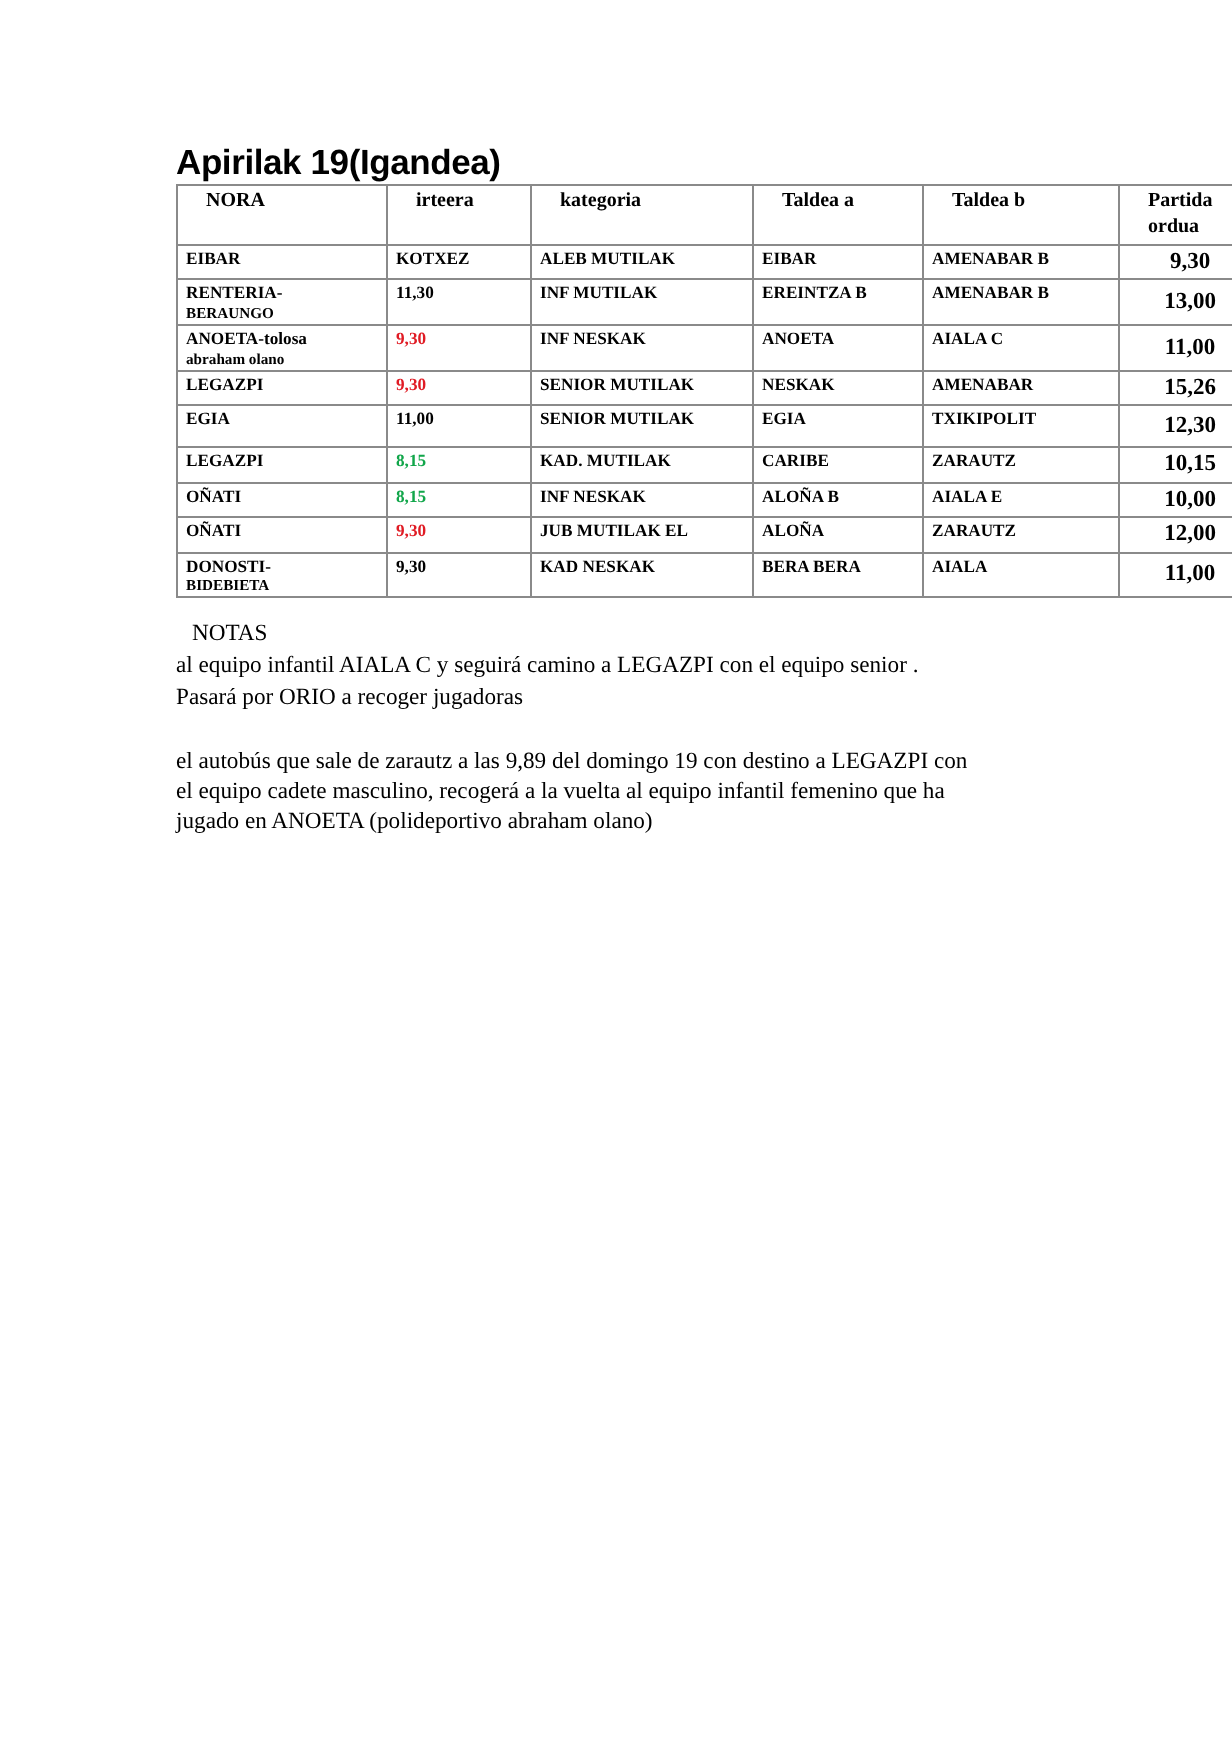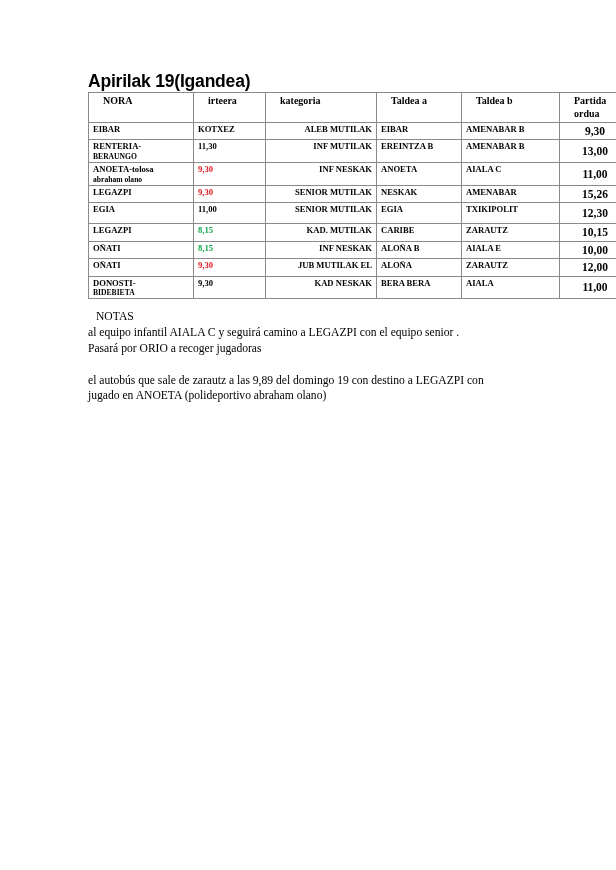--- a/index.html
+++ b/index.html
@@ -63,21 +63,21 @@
   th.c-nora   { width: 86px; }
   th.c-irt    { width: 53px; }
   th.c-kat    { width: 92px; }
   th.c-tala   { width: 66px; }
   th.c-talb   { width: 79px; }
   th.c-part   { width: 52px; text-align: left; }
   th.c-emai   { width: 68px; text-align: center; }
 
   td.cell-nora  { font-size: 8.6px; }
   td.cell-irt   { font-size: 8.6px; }
-  td.cell-kat   { font-size: 8.6px; text-align: right; }
+  td.cell-kat   { font-size: 8.6px; }
   td.cell-tala  { font-size: 8.6px; }
   td.cell-talb  { font-size: 8.6px; }
   td.cell-part  {
     font-size: 11.5px;
     text-align: center;
     vertical-align: middle;
     font-weight: bold;
   }
   td.cell-emai  {
     font-size: 9px;
@@ -231,17 +231,18 @@
 
   <div class="notes">
     <div class="notes-heading">NOTAS</div>
     <div class="note-para first-para">
       <div class="note-line">al equipo infantil AIALA C y seguirá  camino a LEGAZPI con el equipo senior .</div>
       <div class="note-line">Pasará por ORIO  a recoger jugadoras</div>
     </div>
     <div class="note-gap"></div>
     <div class="note-para">
       <div class="note-line">el autobús que sale de zarautz a las 9,89   del domingo 19 con destino  a LEGAZPI con</div>
+      <div class="note-line">el equipo cadete masculino, recogerá a la vuelta al equipo infantil femenino que ha</div>
       <div class="note-line">jugado en ANOETA (polideportivo abraham olano)</div>
     </div>
   </div>
 
 </div>
 
 </body></html>

